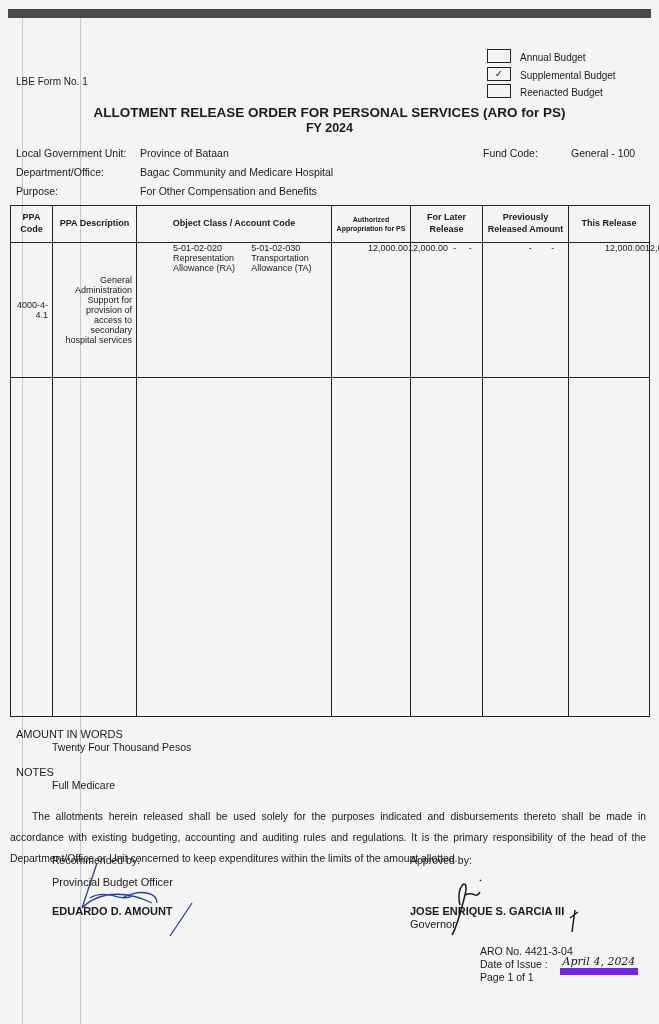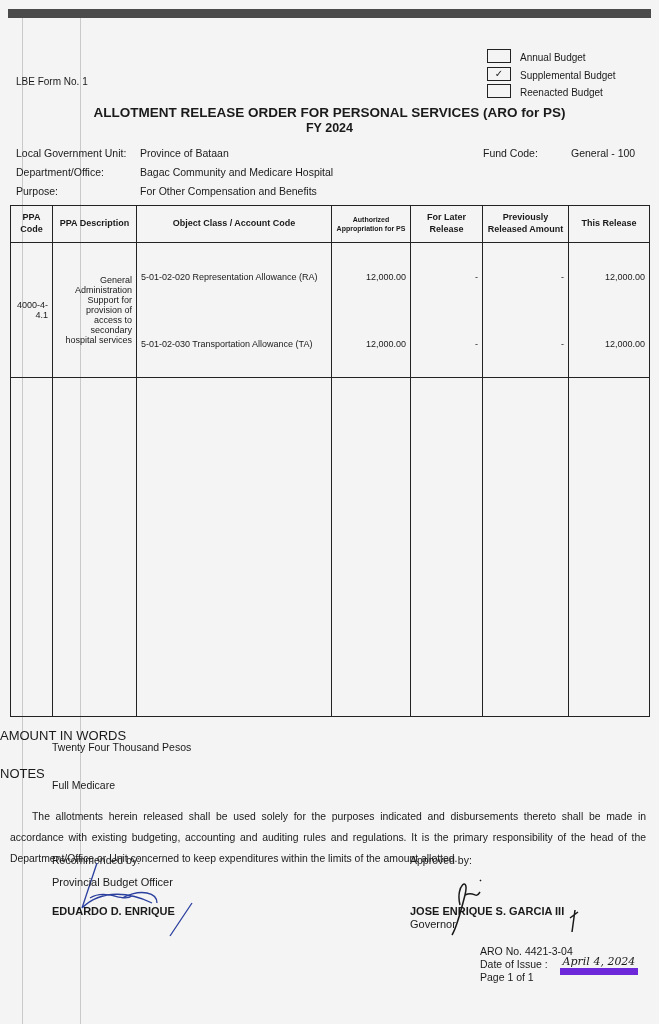--- a/index.html
+++ b/index.html
@@ -21,22 +21,22 @@
   table.main {
     position: absolute; left: 10px; top: 205px; width: 639px; height: 512px;
     border-collapse: collapse; table-layout: fixed; font-size: 9px;
   }
   table.main td, table.main th { border: 1.3px solid #222; padding: 0 4px; }
   table.main th { font-weight: bold; text-align: center; height: 36px; font-size: 9px; line-height: 1.3; }
   table.main th.small { font-size: 7px; }
   .num { text-align: right; }
   .ctr { text-align: right; }
   .bold { font-weight: bold; }
-  .cell-stack { display: flex; flex-direction: column; justify-content: space-around; height: 100%; }
-  .section-label { left: 0; font-size: 13px; }
+  .cell-stack { display: flex; flex-direction: row; justify-content: space-around; height: 100%; margin-left: 32px; }
+  .section-label { left: 16px; font-size: 11px; }
   .section-val { left: 52px; font-size: 10.5px; }
   .para { left: 10px; top: 806px; width: 636px; font-size: 10.4px; line-height: 21px; white-space: normal; text-align: justify; }
   .sig-name { font-weight: bold; font-size: 11px; }
   .sig-title { font-size: 11px; }
   .small { font-size: 10.5px; }
   .sig-ink { position: absolute; }
 </style>
 </head>
 <body>
 
@@ -143,21 +143,21 @@
 <div class="abs section-val" style="top:741px">Twenty Four Thousand Pesos</div>
 <div class="abs section-label" style="top:766px">NOTES</div>
 <div class="abs section-val" style="top:779px">Full Medicare</div>
 
 <div class="abs para"><span style="display:inline-block;width:22px"></span><span>The allotments herein released shall be used solely for the purposes indicated and disbursements thereto shall be made in accordance with existing budgeting, accounting and auditing rules and regulations. It is the primary responsibility of the head of the Department/Office or Unit concerned to keep expenditures within the limits of the amount allotted.</span></div>
 
 <div class="abs small" style="left:52px; top:854px">Recommended by:</div>
 <svg class="sig-ink" style="left:62px; top:858px" width="140" height="80">
   <path d="M35 5 L20 50 M20 50 C40 30 70 35 90 45 M28 40 C45 30 60 45 70 38 M60 40 C80 30 95 35 95 45 M130 45 L108 78" stroke="#2b3f9e" stroke-width="1.3" fill="none"></path>
 </svg>
-<div class="abs sig-name" style="left:52px; top:905px">EDUARDO D. ENRIQUE</div>
+<div class="abs sig-name" style="left:52px; top:905px">EDUARDO D. AMOUNT</div>
 <div class="abs sig-title" style="left:52px; top:876px">Provincial Budget Officer</div>
 
 <div class="abs small" style="left:410px; top:854px">Approved by:</div>
 <svg class="sig-ink" style="left:440px; top:870px" width="150" height="70">
   <path d="M20 35 C15 15 30 5 25 25 C20 45 15 60 12 65 M25 25 C35 20 35 30 40 22 M40 10 l1 1 M135 40 L132 62 M130 48 l8 -6" stroke="#1a1a1a" stroke-width="1.5" fill="none"></path>
 </svg>
 <div class="abs sig-name" style="left:410px; top:905px">JOSE ENRIQUE S. GARCIA III</div>
 <div class="abs sig-title" style="left:410px; top:918px">Governor</div>
 
 <div class="abs small" style="left:480px; top:945px">ARO No. 4421-3-04</div>

